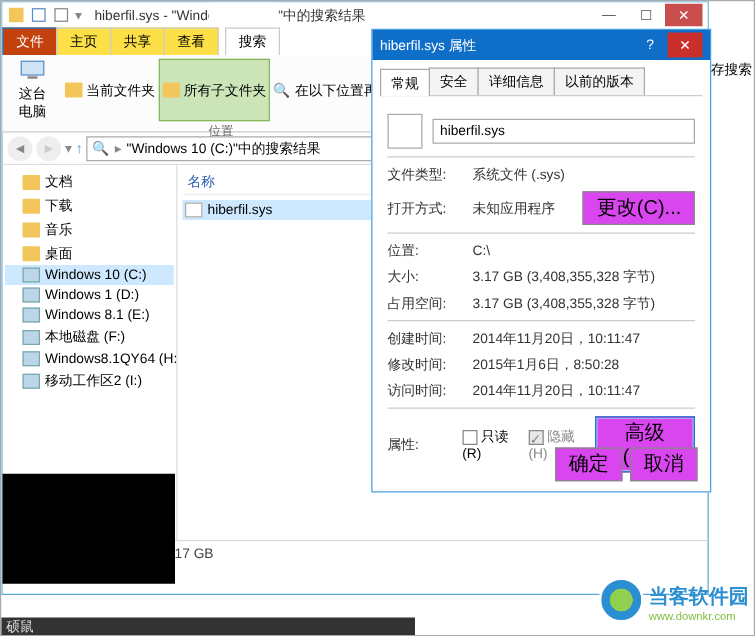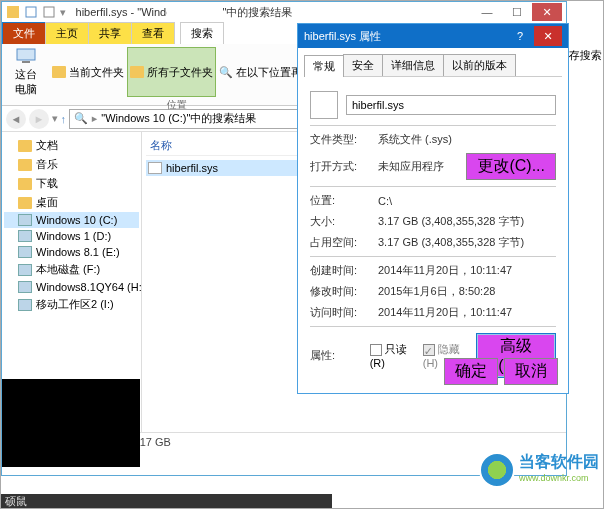--- a/index.html
+++ b/index.html
@@ -58,21 +58,21 @@
 .plabel{width:60px;color:#333}
 .pval{flex:1;color:#333}
 .pname{flex:1;border:1px solid #aaa;padding:3px 5px}
 .psep{border-top:1px solid #ccc;margin:6px 0}
 .pbtn{border:1px solid #888;background:#d946ef;padding:2px 10px;font-size:16px}
 .pbtn.focus{border:1px solid #1979ca;box-shadow:inset 0 0 0 1px #9bc8ec}
 .pfoot{position:absolute;bottom:8px;right:10px;display:flex;gap:6px}
 .chk{width:12px;height:12px;border:1px solid #888;display:inline-block;margin-right:3px;vertical-align:middle}
 .chk.on{background:#e8e8e8}
 
-.logo{position:absolute;right:4px;bottom:20px;display:flex;align-items:flex-start;gap:4px}
+.logo{position:absolute;right:4px;bottom:10px;display:flex;align-items:flex-end;gap:4px}
 .logo-c{width:36px;height:36px;border-radius:18px;background:radial-gradient(circle,#8fd14f 40%,#2b8fd1 41%);border:2px solid #fff}
 .logo-t .a{color:#2b8fd1;font-size:16px;font-weight:bold}
 .logo-t .b{color:#7fbf3f;font-size:9px}
 svg{display:block}
 </style>
 </head>
 <body>
 
 <div class="win explorer">
   <div class="qat">
@@ -182,25 +182,25 @@
   </div>
 
   <div class="body">
     <div class="tree" id="tree">
         <div class="tnode">
           <span class="tico fldr"></span>
           <span>文档</span>
         </div>
         <div class="tnode">
           <span class="tico fldr"></span>
+          <span>下载</span>
+        </div>
+        <div class="tnode">
+          <span class="tico fldr"></span>
           <span>音乐</span>
-        </div>
-        <div class="tnode">
-          <span class="tico fldr"></span>
-          <span>下载</span>
         </div>
         <div class="tnode">
           <span class="tico fldr"></span>
           <span>桌面</span>
         </div>
         <div class="tnode sel">
           <span class="tico drv"></span>
           <span>Windows 10 (C:)</span>
         </div>
         <div class="tnode">

